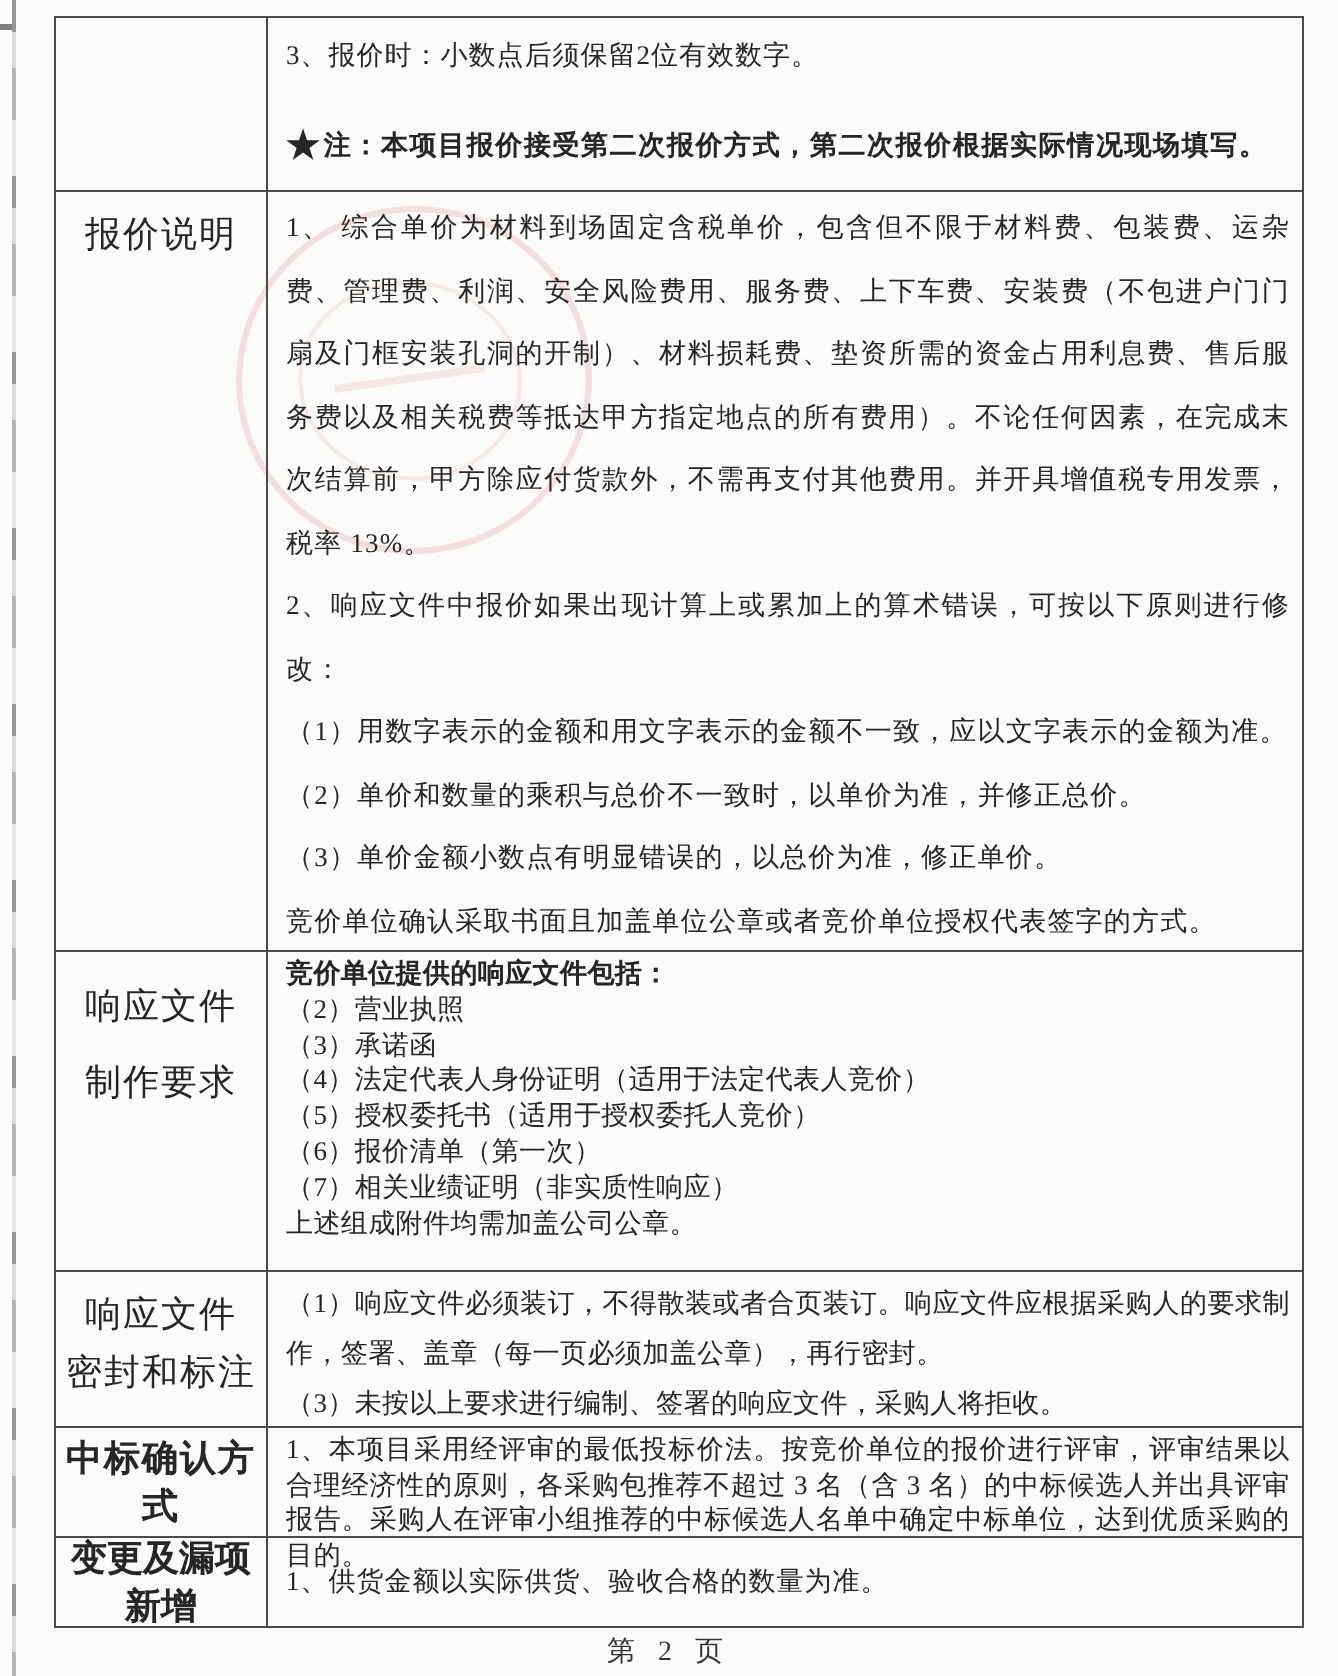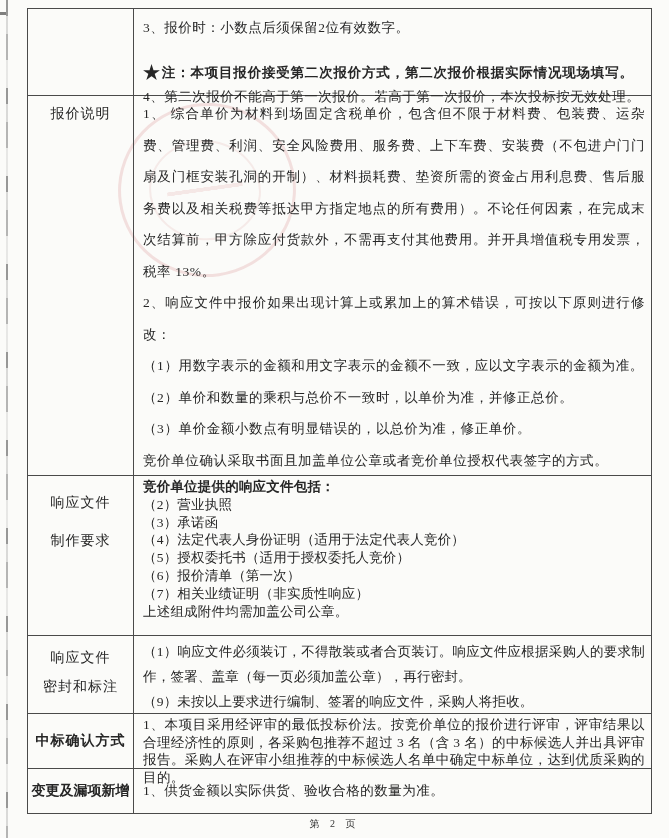--- a/index.html
+++ b/index.html
@@ -88,21 +88,21 @@
     border-bottom: 1px solid #4a4a4a;
     box-sizing: border-box;
   }
   .t-row:last-child { border-bottom: none; }
   .cell-h {
     flex: none;
     width: 106px;
     border-right: 1px solid #4a4a4a;
     box-sizing: border-box;
     text-align: center;
-    font-size: 14px;
+    font-size: 18px;
     letter-spacing: 1px;
   }
   .cell-c {
     flex: 1;
     min-width: 0;
     padding: 0 6px 0 9px;
     box-sizing: border-box;
     font-size: 13.5px;
     position: relative;
   }
@@ -155,41 +155,40 @@
   }
   .r6 .cell-c { display: flex; align-items: center; }
   .r6 p { margin: 0; line-height: 18px; letter-spacing: 0.5px; }
 
   .page-footer {
     position: absolute;
     left: 0;
     top: 817px;
     width: 669px;
     text-align: center;
-    font-size: 10px;
+    font-size: 14px;
     letter-spacing: 4px;
     color: #333;
     z-index: 1;
   }
 </style>
 </head>
 <body>
 
 <div class="scan-edge"></div>
 <div class="scan-tick"></div>
 <div class="stamp"></div>
 
 <div class="doc-table">
 
   <div class="t-row r1">
     <div class="cell-h"></div>
     <div class="cell-c">
       <p>3、报价时：小数点后须保留2位有效数字。</p>
       <p class="note-line"><span class="star">★</span><span>注：本项目报价接受第二次报价方式，第二次报价根据实际情况现场填写。</span></p>
-      <p>4、第二次报价不能高于第一次报价。若高于第一次报价，本次投标按无效处理。</p>
     </div>
   </div>
 
   <div class="t-row r2">
     <div class="cell-h">报价说明</div>
     <div class="cell-c">
       <p>1、 综合单价为材料到场固定含税单价，包含但不限于材料费、包装费、运杂费、管理费、利润、安全风险费用、服务费、上下车费、安装费（不包进户门门扇及门框安装孔洞的开制）、材料损耗费、垫资所需的资金占用利息费、售后服务费以及相关税费等抵达甲方指定地点的所有费用）。不论任何因素，在完成末次结算前，甲方除应付货款外，不需再支付其他费用。并开具增值税专用发票，税率 13%。</p>
       <p>2、响应文件中报价如果出现计算上或累加上的算术错误，可按以下原则进行修改：</p>
       <p>（1）用数字表示的金额和用文字表示的金额不一致，应以文字表示的金额为准。</p>
       <p>（2）单价和数量的乘积与总价不一致时，以单价为准，并修正总价。</p>
@@ -215,21 +214,21 @@
     </div>
   </div>
 
   <div class="t-row r4">
     <div class="cell-h">
       <div>响应文件</div>
       <div>密封和标注</div>
     </div>
     <div class="cell-c">
       <p>（1）响应文件必须装订，不得散装或者合页装订。响应文件应根据采购人的要求制作，签署、盖章（每一页必须加盖公章），再行密封。</p>
-      <p>（9）未按以上要求进行编制、签署的响应文件，采购人将拒收。</p>
+      <p>（3）未按以上要求进行编制、签署的响应文件，采购人将拒收。</p>
     </div>
   </div>
 
   <div class="t-row r5">
     <div class="cell-h">中标确认方式</div>
     <div class="cell-c">
       <p>1、本项目采用经评审的最低投标价法。按竞价单位的报价进行评审，评审结果以合理经济性的原则，各采购包推荐不超过 3 名（含 3 名）的中标候选人并出具评审报告。采购人在评审小组推荐的中标候选人名单中确定中标单位，达到优质采购的目的。</p>
     </div>
   </div>
 

